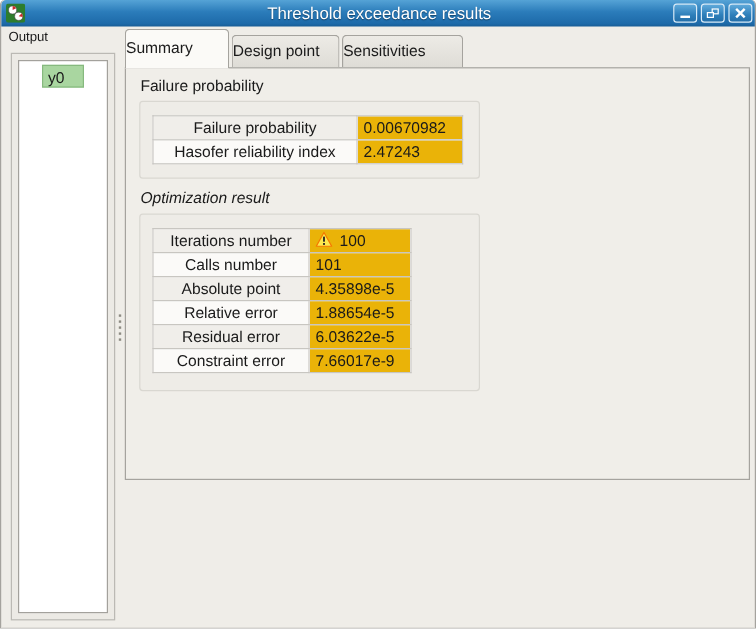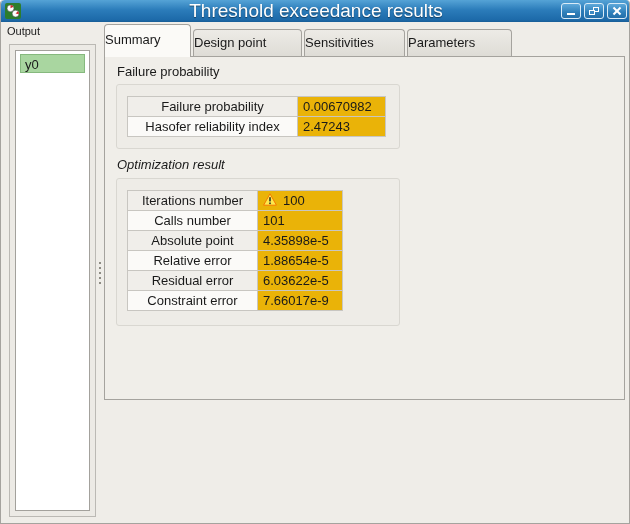--- a/index.html
+++ b/index.html
@@ -16,21 +16,21 @@
 
   
   .titlebar {
     position: absolute; left: 0; top: 0; width: 630px; height: 22px;
     background: linear-gradient(#55a3d6, #2b7cba 45%, #1d6aa9 90%, #185d96);
     border-radius: 4px 4px 0 0;
     display: flex; align-items: center;
   }
   .title-icon { position: absolute; left: 4px; top: 3px; width: 16px; height: 16px; }
   .title-text {
-    flex: 1; text-align: center; color: #ffffff; font-size: 19px;
+    flex: 1; text-align: center; color: #ffffff; font-size: 14px;
     text-shadow: 0 1px 1px rgba(0,0,0,.45);
   }
   .win-btns { position: absolute; right: 4px; top: 3px; display: flex; gap: 3px; }
   .win-btn {
     width: 20px; height: 16px; border: 1px solid #d9ebf7; border-radius: 3px;
     background: linear-gradient(#5fa9da, #2e7fba 60%, #246fa9);
     position: relative; cursor: pointer;
   }
   .glyph-min { position:absolute; left:5px; bottom:3px; width:8px; height:2px; background:#fff; }
   .glyph-restore-a { position:absolute; left:8px; top:3px; width:6px; height:5px; border:1px solid #fff; }
@@ -40,21 +40,21 @@
   .glyph-x2 { transform: rotate(-45deg); }
 
   
   .output-label { position: absolute; left: 6px; top: 25px; font-size: 11px; }
   .list-frame {
     position: absolute; left: 8px; top: 44px; width: 87px; height: 473px;
     background: #eceae5; border: 1px solid #bbb9b4;
   }
   .listbox {
     position: absolute; left: 5px; top: 5px; width: 75px; height: 461px;
-    background: #ffffff; border: 1px solid #a3a19c; padding: 3px 4px;
+    background: #ffffff; border: 1px solid #a3a19c; padding: 3px 19px;
   }
   .list-item-selected {
     height: 19px; line-height: 19px; padding-left: 4px;
     background: #a9d6a0; border: 1px solid #86b97e; cursor: pointer;
   }
 
   
   .splitter {
     position: absolute; left: 97px; top: 262px; width: 4px; height: 26px;
     display: flex; flex-direction: column; align-items: center; gap: 3px; cursor: col-resize;
@@ -142,23 +142,22 @@
   <div class="splitter">
     <i></i>
       <i></i>
       <i></i>
       <i></i>
       <i></i>
   </div>
 
   <div class="tabbar">
     <div class="tab active" style="width:87px">Summary</div>
-    <div class="tab inactive" style="width:109px">Design point</div>
+    <div class="tab inactive" style="width:90px">Design point</div>
     <div class="tab inactive" style="width:101px">Sensitivities</div>
-    <div class="tab inactive" style="width:105px">Parameters</div>
   </div>
 
   <div class="pane">
 
     <div class="group-title" style="left:12px; top:7px;">Failure probability</div>
     <div class="group-frame" style="left:11px; top:27px; width:284px; height:65px;"></div>
     <table class="kv" style="left:22px; top:39px; width:258px;">
       <colgroup>
           <col style="width:170px">
           <col style="width:88px">

